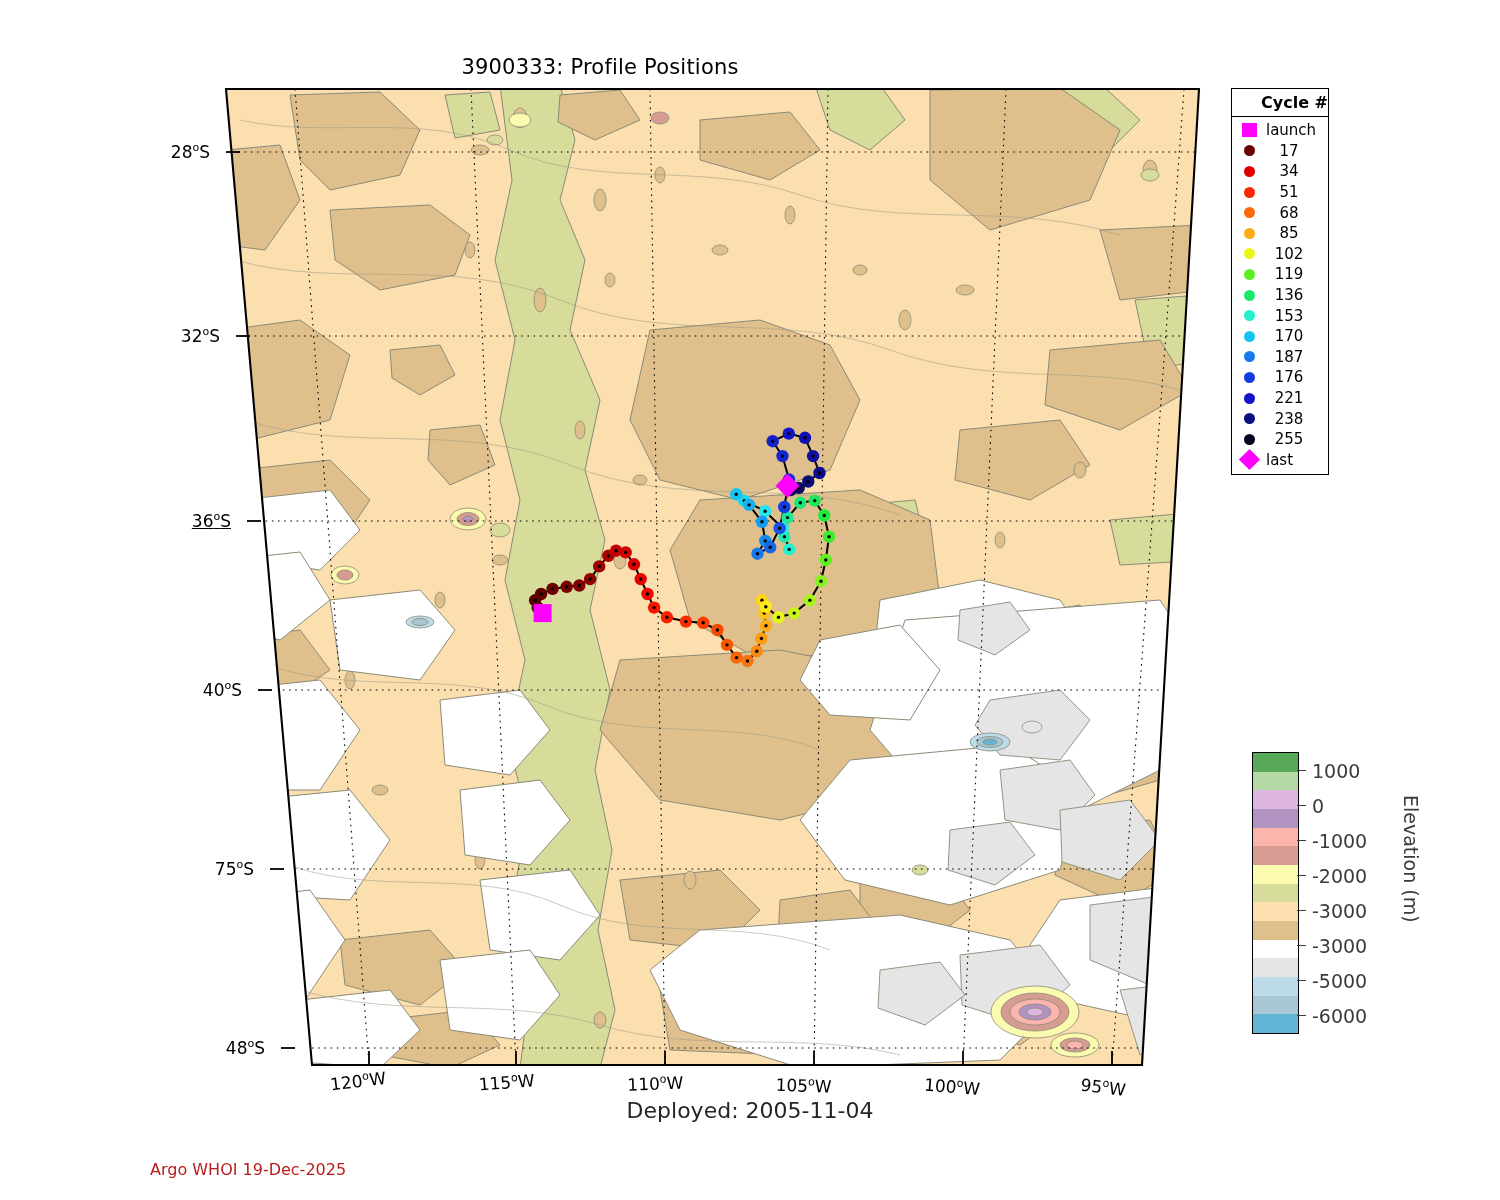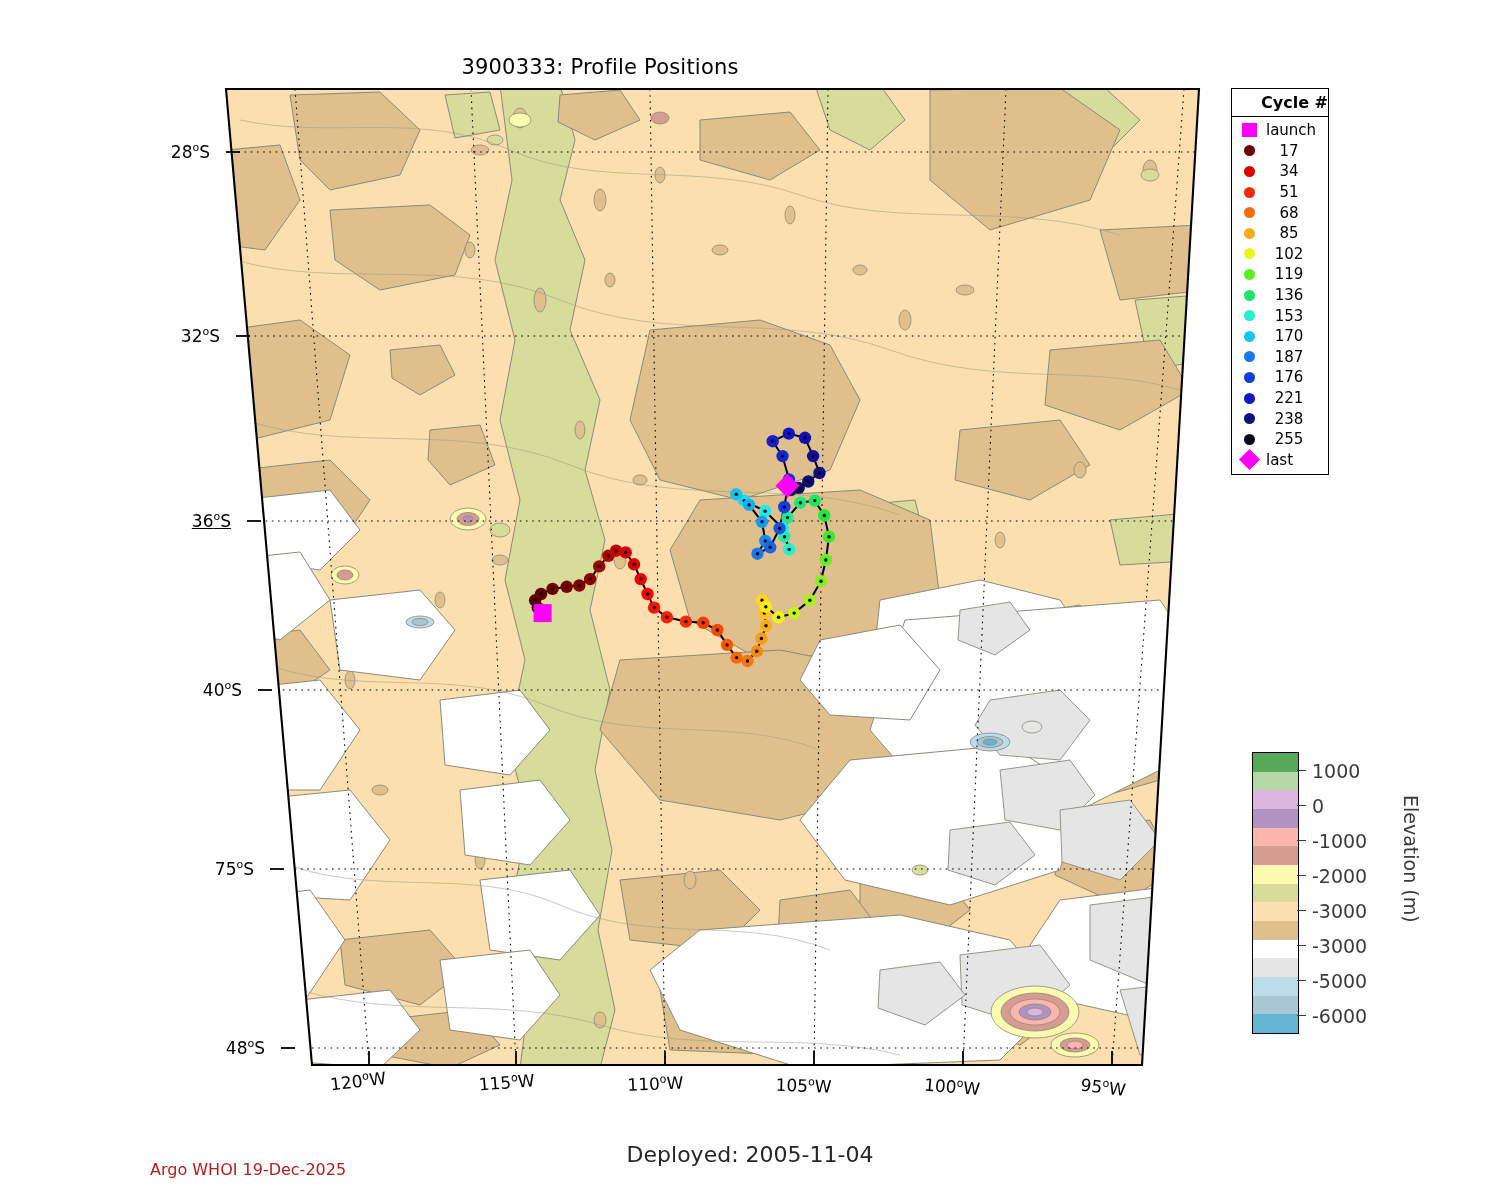--- a/index.html
+++ b/index.html
@@ -24,21 +24,21 @@
   .tick{
     position:absolute;font-size:17px;color:#000;white-space:nowrap;
   }
   .tick sup{font-size:11px;vertical-align:super;}
   .lat-tick{text-align:right;}
   .lon-tick{transform-origin:left top;}
 
   
   .deployed{
     position:absolute;left:430px;top:1098px;width:640px;text-align:center;
-    font-size:22px;color:#262626;margin-top:44px;
+    font-size:22px;color:#262626;
   }
   .credit{
     position:absolute;left:150px;top:1160px;font-size:16px;color:#b91c1c;
   }
 
   
   .legend{
     position:absolute;left:1231px;top:88px;width:96px;
     border:1.3px solid #000;background:#fff;
   }

